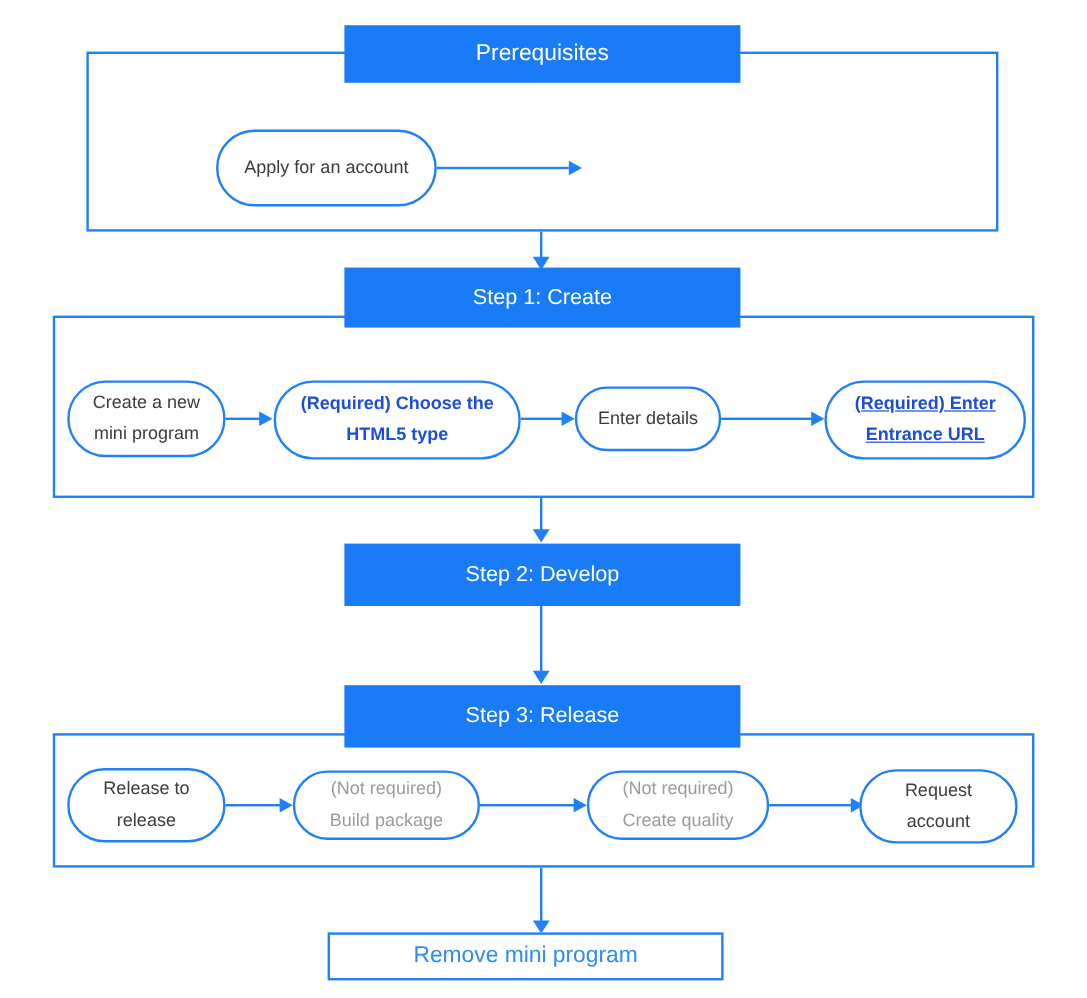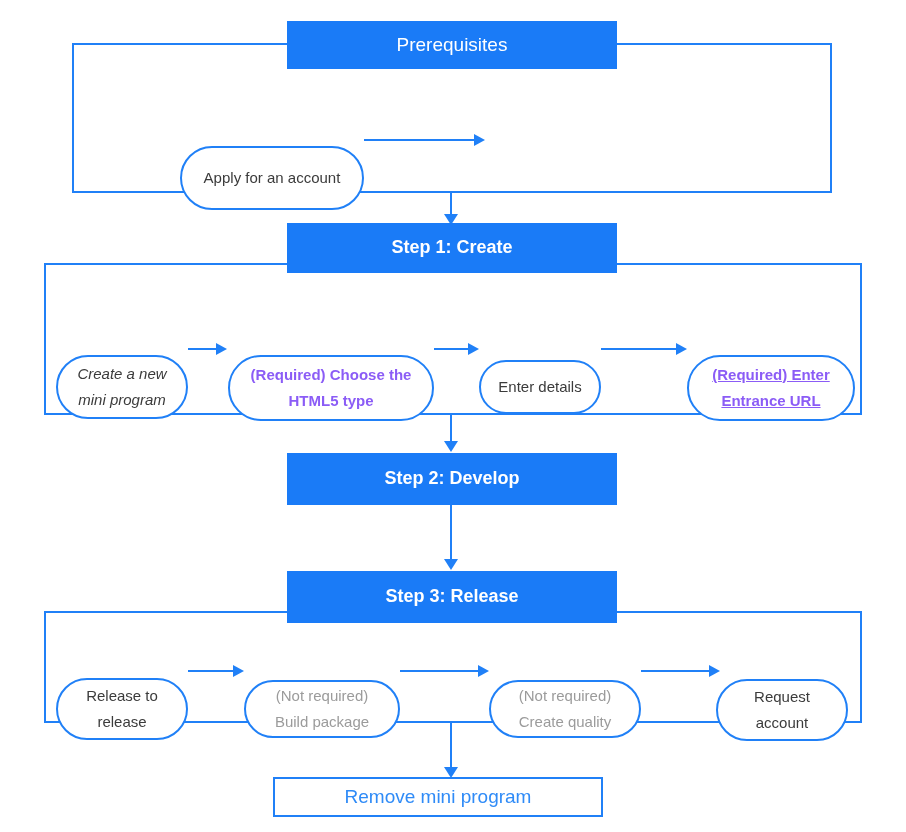--- a/index.html
+++ b/index.html
@@ -41,49 +41,48 @@
   .header-bar span {
     display: block;
     line-height: 1.1;
   }
   .header-plain {
     font-size: 19px;
     font-weight: 400;
   }
   .header-bold {
     font-size: 18px;
-    font-weight: bold;
+    font-weight: normal;
   }
 
   
   .node {
     position: absolute;
     border: 2px solid #2080f7;
     border-radius: 999px;
     background: #ffffff;
     box-sizing: border-box;
     display: flex;
     align-items: center;
     justify-content: center;
     text-align: center;
     color: #3b3b3b;
     font-size: 15px;
     line-height: 1.55;
     padding: 0 6px;
-    margin-top: 38px;
   }
   .node .txt {
     display: block;
     width: 100%;
   }
   .node.two-line .txt {
     line-height: 1.75;
   }
   .node.required {
-    color: #8b5cf6;
+    color: #1d4ed8;
     font-weight: bold;
     font-size: 15px;
   }
   .node.notreq {
     color: #9b9b9b;
   }
 
   
   .rect-node {
     position: absolute;
@@ -146,21 +145,21 @@
 
   <div class="vline" style="left:450px; top:193px; height:28px;"></div>
   <div class="arrow-down" style="left:444px; top:214px;"></div>
 
   <div class="container-frame" style="left:44px; top:263px; width:818px; height:152px;"></div>
 
   <div class="header-bar" style="left:287px; top:223px; width:330px; height:50px;">
     <span class="header-bold">Step 1: Create</span>
   </div>
 
-  <div class="node two-line" style="left:56px; top:317px; width:132px; height:64px;font-style:italic;">
+  <div class="node two-line" style="left:56px; top:317px; width:132px; height:64px;">
     <span class="txt"><span>Create a new</span><br><span>mini program</span></span>
   </div>
 
   <div class="hline" style="left:188px; top:348px; width:31px;"></div>
   <div class="arrow-right" style="left:216px; top:343px;"></div>
 
   <div class="node two-line required" style="left:228px; top:317px; width:206px; height:66px;">
     <span class="txt"><span>(Required) Choose the</span><br><span>HTML5 type</span></span>
   </div>
 

